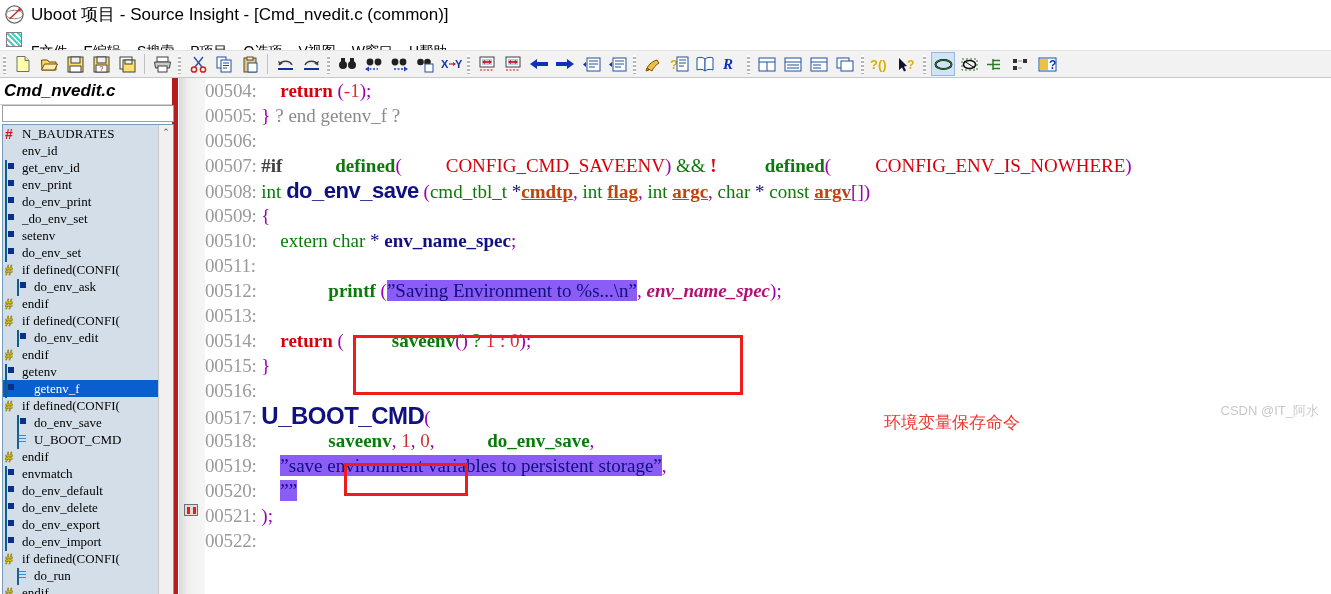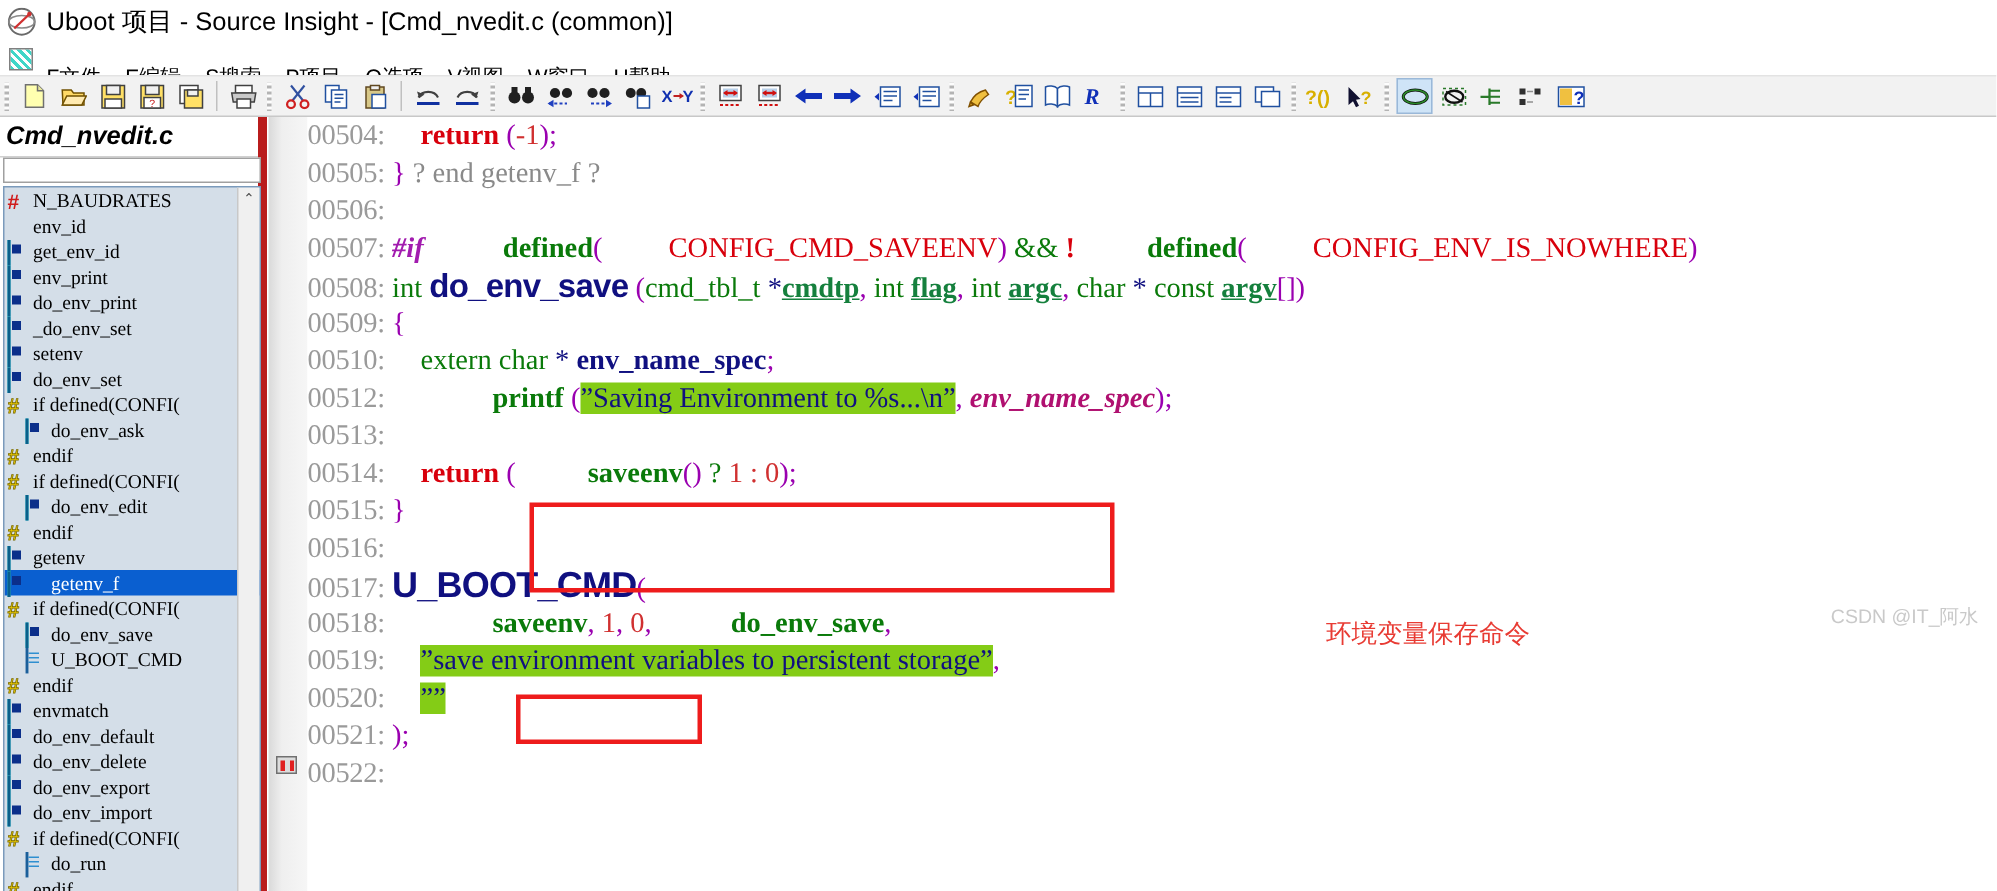--- a/index.html
+++ b/index.html
@@ -170,24 +170,24 @@
   }
   .ln{color:#9a9a9a;letter-spacing:-0.2px;}
   .kw-red{color:#d8000c;font-weight:bold;}
   .kw-green{color:#0a7a0a;}
   .kw-greenb{color:#0a7a0a;font-weight:bold;margin-left:48px;}
   .punct{color:#9a00b0;}
   .num{color:#d03030;}
   .gray{color:#8a8a8a;}
   .navy{color:#101080;}
   .navyb{color:#101080;font-weight:bold;}
-  .id-ul{color:#15803d;font-weight:bold;text-decoration:underline;}
-  .str{background:#84cc16;color:#101080;}
+  .id-ul{color:#c2410c;font-weight:bold;text-decoration:underline;}
+  .str{background:#8b5cf6;color:#101080;}
   .italic-mag{color:#b01070;font-style:italic;font-weight:bold;}
-  .red-pp{color:#a21caf;font-weight:bold;font-style:italic;}
+  .red-pp{color:#404040;font-weight:bold;}
   .pp-name{color:#d8000c;margin-left:44px;}
   .fn-big{
     font-family:"Liberation Sans",sans-serif;font-weight:bold;
     font-size:22px;color:#101080;letter-spacing:-0.5px;
   }
   .macro-big{
     font-family:"Liberation Sans",sans-serif;font-weight:bold;
     font-size:24px;color:#101080;letter-spacing:-0.5px;
   }
 
@@ -655,20 +655,21 @@
   </div>
 
   <div class="code" id="code-area">
       <div class="line"><span class="ln">00504:</span>     <span class="kw-red">return</span> <span class="punct">(</span><span class="num">-1</span><span class="punct">)</span><span class="punct">;</span></div>
       <div class="line"><span class="ln">00505:</span> <span class="punct">}</span><span class="gray"> ? end getenv_f ?</span></div>
       <div class="line"><span class="ln">00506:</span> </div>
       <div class="line"><span class="ln">00507:</span> <span class="red-pp">#if</span> <span class="kw-greenb">defined</span><span class="punct">(</span><span class="pp-name">CONFIG_CMD_SAVEENV</span><span class="punct">)</span> <span class="kw-green">&amp;&amp;</span> <span class="kw-red">!</span><span class="kw-greenb">defined</span><span class="punct">(</span><span class="pp-name">CONFIG_ENV_IS_NOWHERE</span><span class="punct">)</span></div>
       <div class="line"><span class="ln">00508:</span> <span class="kw-green">int</span> <span class="fn-big">do_env_save</span> <span class="punct">(</span><span class="kw-green">cmd_tbl_t</span> <span class="navy">*</span><span class="id-ul">cmdtp</span><span class="punct">,</span> <span class="kw-green">int</span> <span class="id-ul">flag</span><span class="punct">,</span> <span class="kw-green">int</span> <span class="id-ul">argc</span><span class="punct">,</span> <span class="kw-green">char</span> <span class="navy">*</span> <span class="kw-green">const</span> <span class="id-ul">argv</span><span class="punct">[])</span></div>
       <div class="line"><span class="ln">00509:</span> <span class="punct">{</span></div>
       <div class="line"><span class="ln">00510:</span>     <span class="kw-green">extern</span> <span class="kw-green">char</span> <span class="navy">*</span> <span class="navyb">env_name_spec</span><span class="punct">;</span></div>
+      <div class="line"><span class="ln">00511:</span> </div>
       <div class="line"><span class="ln">00512:</span>     <span class="kw-greenb">printf</span> <span class="punct">(</span><span class="str">”Saving Environment to %s...\n”</span><span class="punct">,</span> <span class="italic-mag">env_name_spec</span><span class="punct">)</span><span class="punct">;</span></div>
       <div class="line"><span class="ln">00513:</span> </div>
       <div class="line"><span class="ln">00514:</span>     <span class="kw-red">return</span> <span class="punct">(</span><span class="kw-greenb">saveenv</span><span class="punct">()</span> <span class="kw-green">?</span> <span class="num">1</span> <span class="num">:</span> <span class="num">0</span><span class="punct">)</span><span class="punct">;</span></div>
       <div class="line"><span class="ln">00515:</span> <span class="punct">}</span></div>
       <div class="line"><span class="ln">00516:</span> </div>
       <div class="line"><span class="ln">00517:</span> <span class="macro-big">U_BOOT_CMD</span><span class="punct">(</span></div>
       <div class="line"><span class="ln">00518:</span>     <span class="kw-greenb">saveenv</span><span class="punct">,</span> <span class="num">1</span><span class="punct">,</span> <span class="num">0</span><span class="punct">,</span> <span class="kw-greenb">do_env_save</span><span class="punct">,</span></div>
       <div class="line"><span class="ln">00519:</span>     <span class="str">”save environment variables to persistent storage”</span><span class="punct">,</span></div>
       <div class="line"><span class="ln">00520:</span>     <span class="str">””</span></div>
       <div class="line"><span class="ln">00521:</span> <span class="punct">);</span></div>

